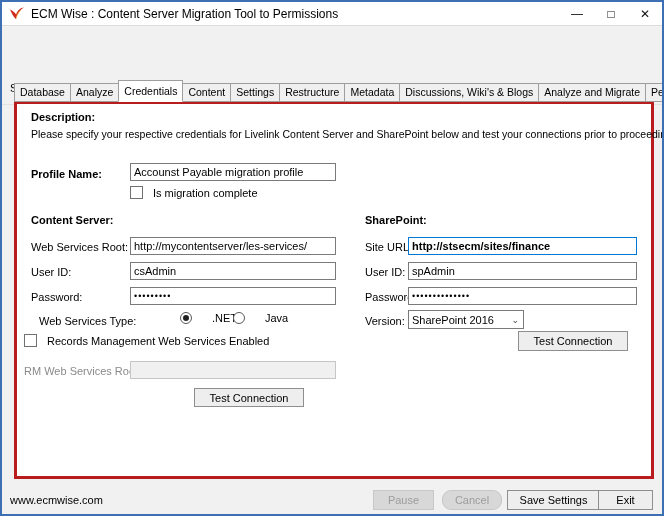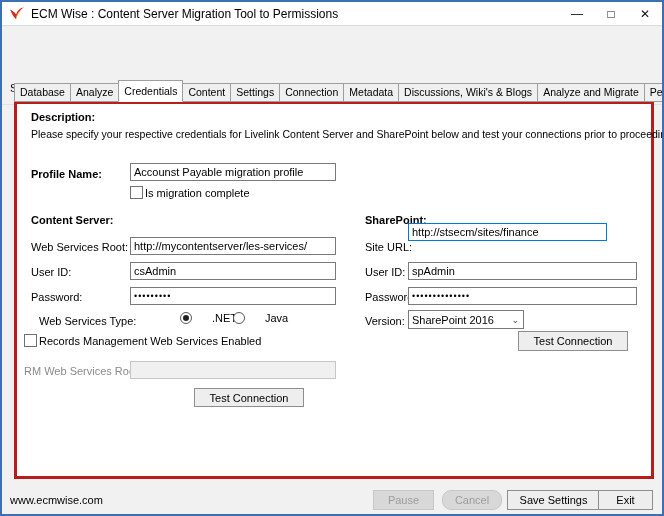--- a/index.html
+++ b/index.html
@@ -43,21 +43,21 @@
   .desc-text { font-size:10.5px; }
   .gray { color:#8a8a8a; }
   
   .tb {
     position:absolute; height:18px; border:1px solid #7a7a7a; background:#fff;
     font-family:"Liberation Sans", sans-serif; font-size:11px; color:#000;
     padding:0 3px; outline:none;
   }
   .tb.focused { border:1px solid #0078d7; }
   .tb.disabled { background:#f0f0f0; border-color:#c6c6c6; }
-  .checkrow { position:absolute; display:flex; align-items:center; gap:2px; }
+  .checkrow { position:absolute; display:flex; align-items:center; gap:10px; }
   .cb { width:13px; height:13px; background:#fff; border:1px solid #707070; flex:0 0 auto; }
   .radiorow { position:absolute; display:flex; gap:20px;padding-left:48px; }
   .radio { width:12px; height:12px; border:1px solid #5a5a5a; border-radius:50%; background:#fff;
            display:flex; align-items:center; justify-content:center; flex:0 0 auto; }
   .radio.checked::after { content:""; width:6px; height:6px; border-radius:50%; background:#202020; }
   .combo {
     position:absolute; height:19px; border:1px solid #7a7a7a; background:#fff;
     display:flex; align-items:center; padding:0 3px; cursor:default;
   }
   .combo .combo-value { flex:1 1 auto; }
@@ -98,21 +98,21 @@
   <div class="status-strip">
     <span class="status-label">Status:</span>
   </div>
 
   <div class="tabstrip">
     <div class="tab">Database</div>
     <div class="tab">Analyze</div>
     <div class="tab selected">Credentials</div>
     <div class="tab">Content</div>
     <div class="tab">Settings</div>
-    <div class="tab">Connection</div>
+    <div class="tab">Restructure</div>
     <div class="tab">Metadata</div>
     <div class="tab">Discussions, Wiki's &amp; Blogs</div>
     <div class="tab">Analyze and Migrate</div>
     <div class="tab">Permissions</div>
 
   </div>
 
   <div class="panel">
 
     <div class="abs b" style="left:14px; top:7px;">Description:</div>
@@ -153,21 +153,21 @@
     </div>
 
     <div class="abs gray" style="left:7px; top:261px;">RM Web Services Root:</div>
     <input class="tb disabled" style="left: 113px; top: 257px; width: 206px;" disabled="" value="">
 
     <div class="btn" style="left:177px; top:284px; width:110px; height:19px;">Test Connection</div>
 
     <div class="abs b" style="left:348px; top:110px;">SharePoint:</div>
 
     <div class="abs" style="left:348px; top:137px;">Site URL:</div>
-    <input class="tb focused" style="left: 391px; top: 119px; width: 199px;" value="http://stsecm/sites/finance">
+    <input class="tb focused" style="left: 391px; top: 133px; width: 229px; font-weight: bold;" value="http://stsecm/sites/finance">
 
     <div class="abs" style="left:348px; top:162px;">User ID:</div>
     <input class="tb" style="left: 391px; top: 158px; width: 229px;" value="spAdmin">
 
     <div class="abs" style="left:348px; top:187px;">Password:</div>
     <input class="tb" style="left: 391px; top: 183px; width: 229px; letter-spacing: 1px; font-size: 9px;" value="••••••••••••••">
 
     <div class="abs" style="left:348px; top:211px;">Version:</div>
     <div class="combo" style="left:391px; top:206px; width:116px;">
       <span class="combo-value">SharePoint 2016</span>

